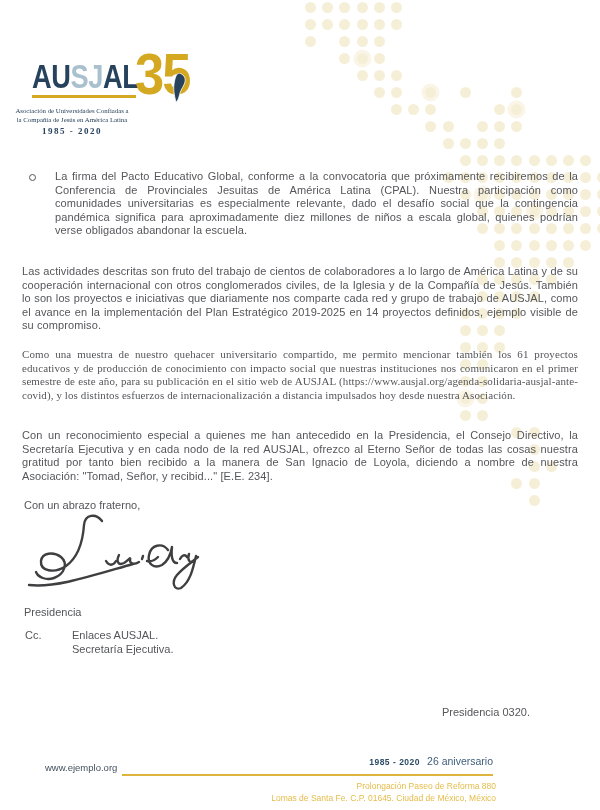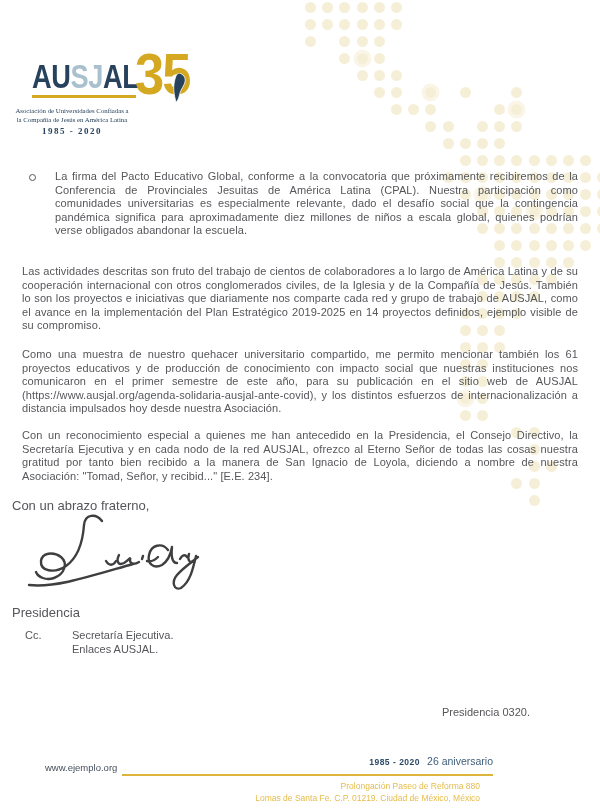--- a/index.html
+++ b/index.html
@@ -40,39 +40,39 @@
   .para{
     position:absolute;left:22px;width:556px;font-size:11px;line-height:13.6px;
     letter-spacing:0.1px;text-align:justify;color:#55565a;
   }
   .bullet-para{padding-left:33px;width:523px;}
   .bullet-marker{
     position:absolute;left:7px;top:3.5px;width:5px;height:5px;border:1.4px solid #55565a;
     border-radius:50%;background:transparent;
   }
   .url{color:#55565a;text-decoration:none;}
-  .plain{position:absolute;left:12px;font-size:13px;line-height:13.6px;color:#55565a;}
+  .plain{position:absolute;left:24px;font-size:11px;line-height:13.6px;color:#55565a;}
 
   .signature{position:absolute;left:16px;top:511px;}
 
   .cc-row{position:absolute;left:25px;top:628px;font-size:11px;line-height:14px;color:#55565a;}
   .cc-row .cc-lines{position:absolute;left:47px;top:0;width:220px;}
 
   .reference{position:absolute;right:70px;top:706px;font-size:11px;color:#55565a;}
 
   
   .footer-site{position:absolute;left:45px;top:762px;font-size:9.5px;color:#44505c;}
   .footer-rule{position:absolute;left:122px;top:774px;width:371px;height:2px;background:#ddb43c;}
   .footer-anniv{
     position:absolute;right:107px;top:755px;display:flex;align-items:baseline;gap:7px;
   }
   .footer-years{font-size:8.5px;font-weight:700;color:#2c4a66;letter-spacing:0.5px;}
   .footer-anniv-label{font-size:10.5px;color:#3f5e7a;}
   .footer-address{
-    position:absolute;right:120px;top:781px;text-align:right;font-size:8.5px;
+    position:absolute;right:104px;top:781px;text-align:right;font-size:8.5px;
     line-height:11.5px;color:#e5bc4a;
   }
 </style>
 </head>
 <body>
 
 <div class="page">
 
   <div id="dots">
       <div class="dot" style="left: 305px; top: 2px;"></div>
@@ -227,21 +227,21 @@
       </div>
     </div>
 
     <div class="para bullet-para" style="top:170px;">
       <span class="bullet-marker"></span>
       <span>La firma del Pacto Educativo Global, conforme a la convocatoria que próximamente recibiremos de la Conferencia de Provinciales Jesuitas de América Latina (CPAL). Nuestra participación como comunidades universitarias es especialmente relevante, dado el desafío social que la contingencia pandémica significa para aproximadamente diez millones de niños a escala global, quienes podrían verse obligados abandonar la escuela.</span>
     </div>
 
     <div class="para" style="top:265px;">Las actividades descritas son fruto del trabajo de cientos de colaboradores a lo largo de América Latina y de su cooperación internacional con otros conglomerados civiles, de la Iglesia y de la Compañía de Jesús. También lo son los proyectos e iniciativas que diariamente nos comparte cada red y grupo de trabajo de AUSJAL, como el avance en la implementación del Plan Estratégico 2019-2025 en 14 proyectos definidos, ejemplo visible de su compromiso.</div>
 
-    <div class="para" style="top:348px;">
+    <div class="para" style="top:348px;font-family:Liberation Serif, serif;">
       <span>Como una muestra de nuestro quehacer universitario compartido, me permito mencionar también los 61 proyectos educativos y de producción de conocimiento con impacto social que nuestras instituciones nos comunicaron en el primer semestre de este año, para su publicación en el sitio web de AUSJAL (</span><span class="url">https://www.ausjal.org/agenda-solidaria-ausjal-ante-covid</span><span>), y los distintos esfuerzos de internacionalización a distancia impulsados hoy desde nuestra Asociación.</span>
     </div>
 
     <div class="para" style="top:429px;">Con un reconocimiento especial a quienes me han antecedido en la Presidencia, el Consejo Directivo, la Secretaría Ejecutiva y en cada nodo de la red AUSJAL, ofrezco al Eterno Señor de todas las cosas nuestra gratitud por tanto bien recibido a la manera de San Ignacio de Loyola, diciendo a nombre de nuestra Asociación: "Tomad, Señor, y recibid..." [E.E. 234].</div>
 
     <div class="plain" style="top:499px;">Con un abrazo fraterno,</div>
 
     <svg class="signature" width="185" height="84" viewBox="0 0 185 84">
       <g fill="none" stroke="#3f3f41" stroke-width="2.4" stroke-linecap="round" stroke-linejoin="round">
         <path d="M86,10 C80,2 69,3 68,14 C67,28 64,45 50,55 C38,63 24,60 25,50 C26,42 37,40 45,46 C52,52 49,63 38,67 C30,70 22,66 20,61"></path>
@@ -251,32 +251,32 @@
         <path d="M164,48 C166,44 169,43 171,46 M173,43 C171,49 174,53 178,50"></path>
         <path d="M180,45 C177,58 174,71 165,77 C158,80 155,71 161,64 C167,57 176,51 182,46"></path>
       </g>
     </svg>
 
     <div class="plain" style="top:606px;">Presidencia</div>
 
     <div class="cc-row">
       <span>Cc.</span>
       <span class="cc-lines">
+        <div>Enlaces AUSJAL.</div>
         <div>Secretaría Ejecutiva.</div>
-        <div>Enlaces AUSJAL.</div>
       </span>
     </div>
 
     <div class="reference">Presidencia 0320.</div>
 
     <div class="footer-site">www.ejemplo.org</div>
     <div class="footer-rule"></div>
     <div class="footer-anniv">
       <span class="footer-years">1985 - 2020</span>
       <span class="footer-anniv-label">26 aniversario</span>
     </div>
     <div class="footer-address">
       <div>Prolongación Paseo de Reforma 880</div>
-      <div>Lomas de Santa Fe. C.P. 01219. Ciudad de México, México</div>
+      <div>Lomas de Santa Fe. C.P. 01645. Ciudad de México, México</div>
     </div>
 
   </div>
 </div>
 
 </body></html>

